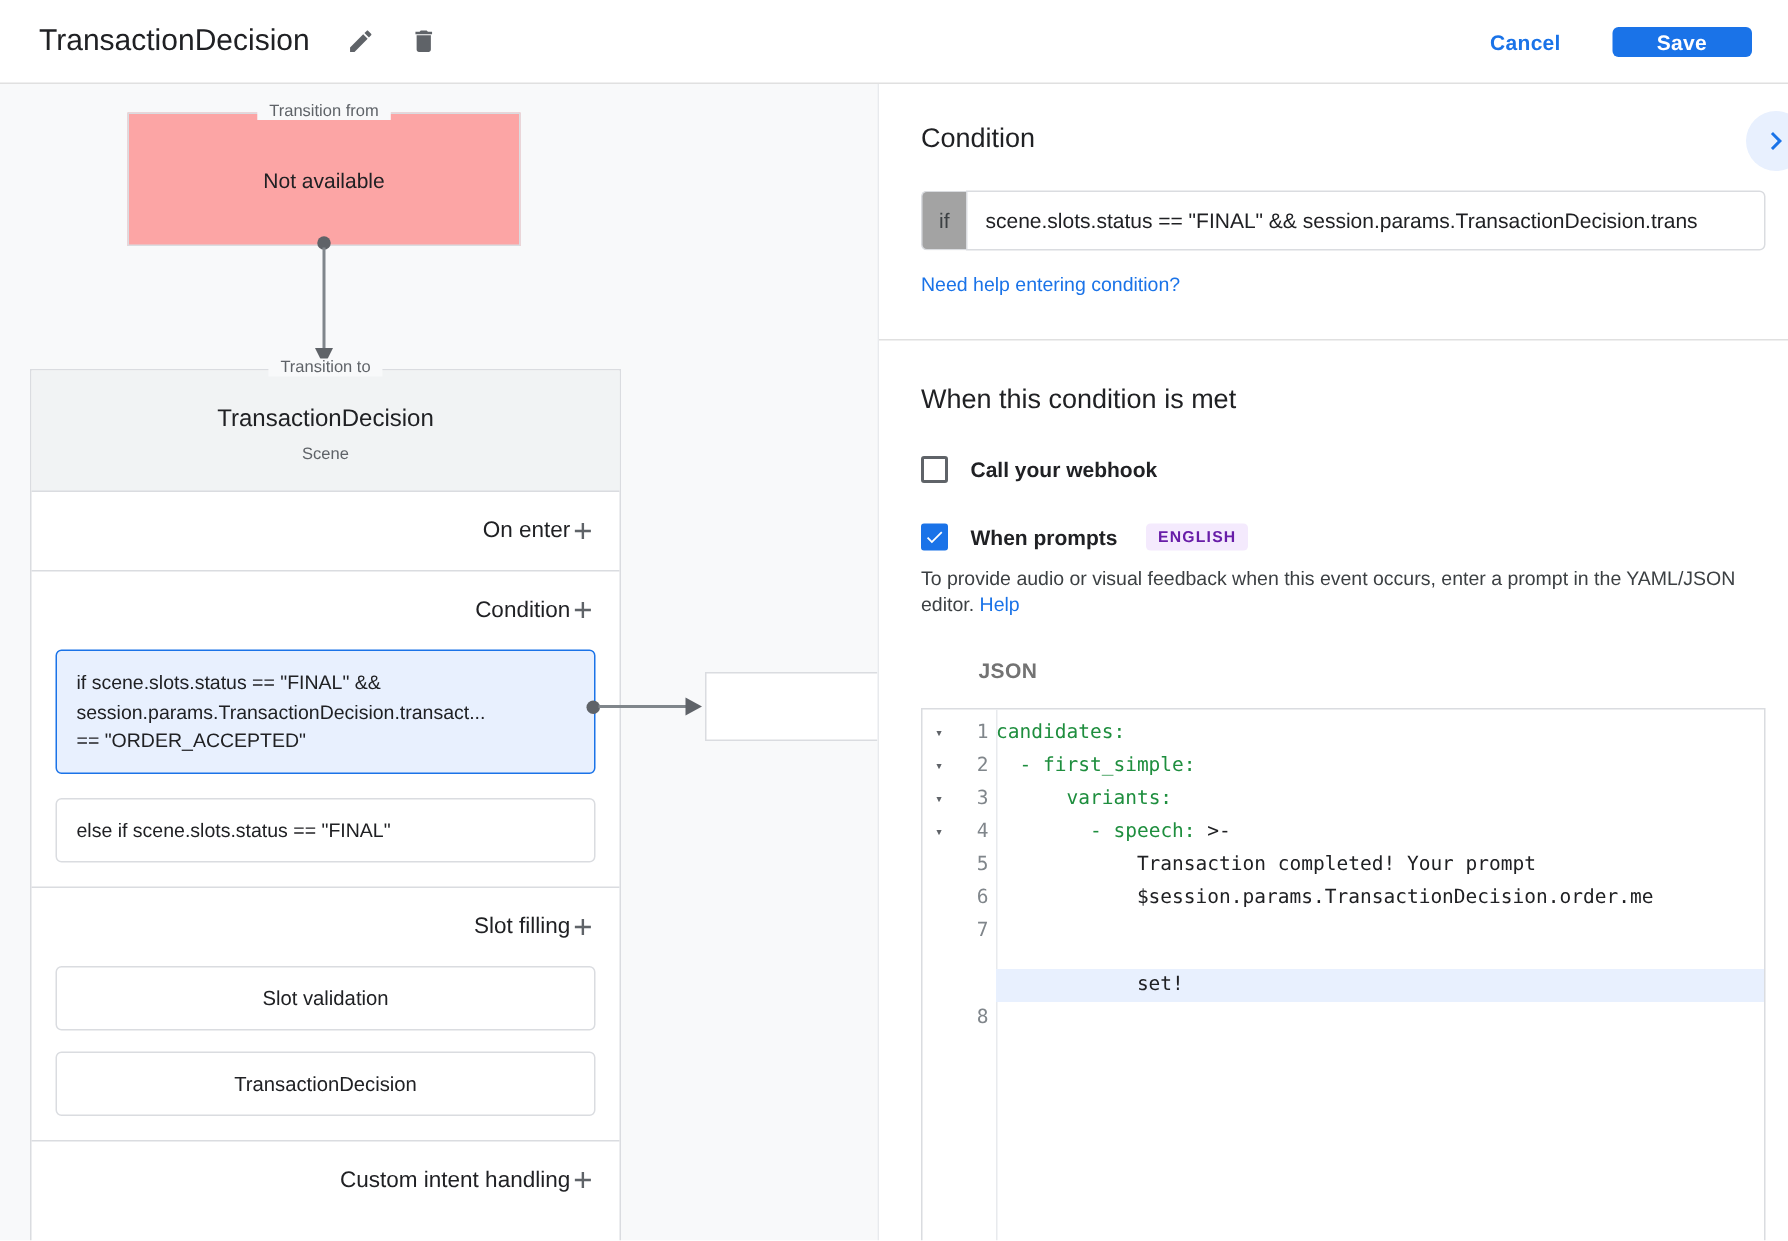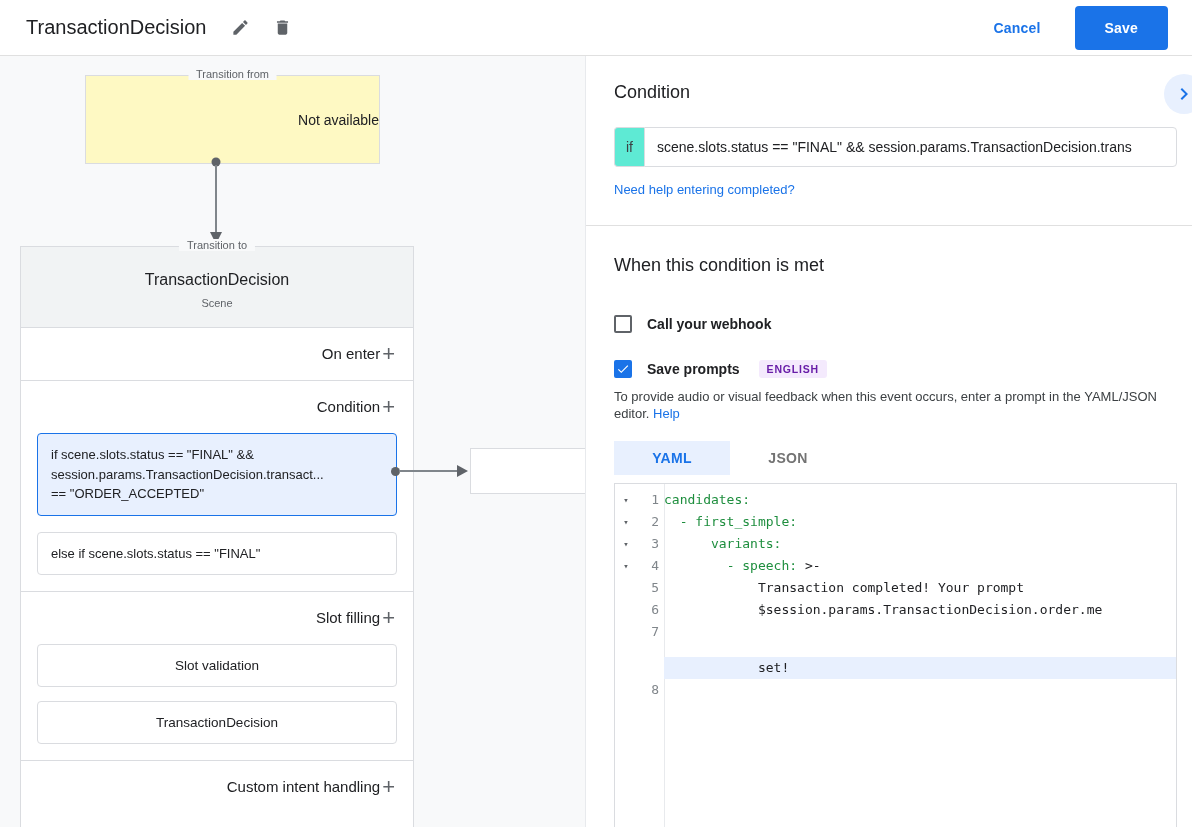--- a/index.html
+++ b/index.html
@@ -22,39 +22,39 @@
     display: flex; align-items: center; justify-content: center; cursor: pointer;
   }
   .icon-btn svg { fill: #5f6368; }
   .topbar-right { display: flex; align-items: center; gap: 34px; }
   .cancel-btn {
     background: none; border: none; color: #1a73e8; font-size: 14px;
     font-weight: 700; letter-spacing: .2px; font-family: inherit; cursor: pointer;
   }
   .save-btn {
     background: #1a73e8; color: #fff; border: none; border-radius: 4px;
-    height: 44px; padding: 0 30px; font-size: 14px; font-weight: 700;
+    height: 20px; padding: 0 30px; font-size: 14px; font-weight: 700;
     letter-spacing: .2px; font-family: inherit; cursor: pointer;
   }
 
   
   .main { display: flex; height: 771px; }
 
   
   .diagram { position: relative; width: 585px; flex: none; background: #f8f9fa; overflow: hidden; }
 
   .float-label {
     position: absolute; top: -8px; left: 50%; transform: translateX(-50%);
     background: #f8f9fa; padding: 0 8px; font-size: 11px; color: #5f6368; white-space: nowrap;
   }
 
   .from-box {
-    position: absolute; left: 85px; top: 19px; width: 295px; height: 89px;
-    background: #fef9c3; border: 1px solid #dadce0;
-    display: flex; align-items: center; justify-content: flex-end; cursor: pointer;
+    position: absolute; left: 85px; top: 19px; width: 262px; height: 89px;
+    background: #fca5a5; border: 1px solid #dadce0;
+    display: flex; align-items: center; justify-content: center; cursor: pointer;
   }
   .from-value { font-size: 14px; color: #202124; }
 
   .v-arrow { position: absolute; left: 206px; top: 100px; }
 
   .scene-card {
     position: absolute; left: 20px; top: 190px; width: 394px; height: 660px;
     background: #fff; border: 1px solid #dadce0;
   }
   .scene-head {
@@ -102,31 +102,31 @@
   }
   .expand-btn svg { fill: #1a73e8; }
 
   .panel h2 { font-size: 18px; font-weight: 400; color: #202124; line-height: 21px; }
   .panel-top { padding: 26px 15px 0 28px; }
   .panel-top h2 { margin-bottom: 24px; }
   .if-row { display: flex; height: 40px; width: 100%; }
   .if-label {
     display: flex; align-items: center; padding: 0 11px;
     border: 1px solid #dadce0; border-right: none; border-radius: 4px 0 0 4px;
-    background: #5eead4; font-size: 14px; color: #3c4043; flex: none;
+    background: #a3a3a3; font-size: 14px; color: #3c4043; flex: none;
   }
   .cond-input {
     flex: 1; min-width: 0; border: 1px solid #dadce0; border-radius: 0 4px 4px 0;
     padding: 0 12px; font-size: 14px; font-family: inherit; color: #202124; background: #fff; outline: none;
   }
   .help-link { display: inline-block; margin-top: 15px; font-size: 13px; color: #1a73e8; text-decoration: none; cursor: pointer; }
   .panel-divider { border-top: 1px solid #e0e0e0; margin-top: 27px; }
 
   .panel-bottom { padding: 29px 15px 0 28px; }
-  .panel-bottom h2 { margin-bottom: 39px; }
+  .panel-bottom h2 { margin-bottom: 27px; }
   .check-row { display: flex; align-items: center; gap: 15px; margin-bottom: 27px; cursor: pointer; }
   .check-row.prompts { margin-bottom: 10px; }
   .checkbox {
     width: 18px; height: 18px; border: 2px solid #5f6368; border-radius: 2px;
     background: #fff; flex: none; display: flex; align-items: center; justify-content: center; cursor: pointer;
   }
   .checkbox.checked { background: #1a73e8; border-color: #1a73e8; }
   .check-label { font-size: 14px; font-weight: 700; color: #202124; }
   .badge {
     background: #f4eafd; color: #681da8; font-size: 10.5px; font-weight: 700;
@@ -262,50 +262,49 @@
         <path d="M10 6L8.59 7.41 13.17 12l-4.58 4.59L10 18l6-6z"></path>
       </svg>
     </button>
 
     <div class="panel-top">
       <h2>Condition</h2>
       <div class="if-row">
         <span class="if-label">if</span>
         <input class="cond-input" type="text" value="scene.slots.status == &quot;FINAL&quot; &amp;&amp; session.params.TransactionDecision.trans" style="">
       </div>
-      <a class="help-link">Need help entering completed?</a>
+      <a class="help-link">Need help entering condition?</a>
     </div>
 
     <div class="panel-divider"></div>
 
     <div class="panel-bottom">
       <h2>When this condition is met</h2>
 
       <div class="check-row">
         <span class="checkbox"></span>
         <span class="check-label">Call your webhook</span>
       </div>
 
       <div class="check-row prompts">
         <span class="checkbox checked">
           <svg width="14" height="14" viewBox="0 0 24 24" fill="#ffffff">
             <path d="M9 16.2L4.8 12l-1.4 1.4L9 19 21 7l-1.4-1.4z"></path>
           </svg>
         </span>
-        <span class="check-label">Save prompts</span>
+        <span class="check-label">When prompts</span>
         <span class="badge">ENGLISH</span>
       </div>
 
       <p class="desc">
         <span>To provide audio or visual feedback when this event occurs, enter a prompt in the YAML/JSON editor.</span>
         <a>Help</a>
       </p>
 
       <div class="tabs">
-        <button class="tab active">YAML</button>
         <button class="tab">JSON</button>
       </div>
 
       <div class="code-editor">
         <div class="gutter-line"></div>
         <div class="code-lines">
             <div class="code-row">
               <span class="fold">▾</span>
               <span class="lnum">1</span>
               <span class="lcontent"><span class="tok-key">candidates:</span></span>

